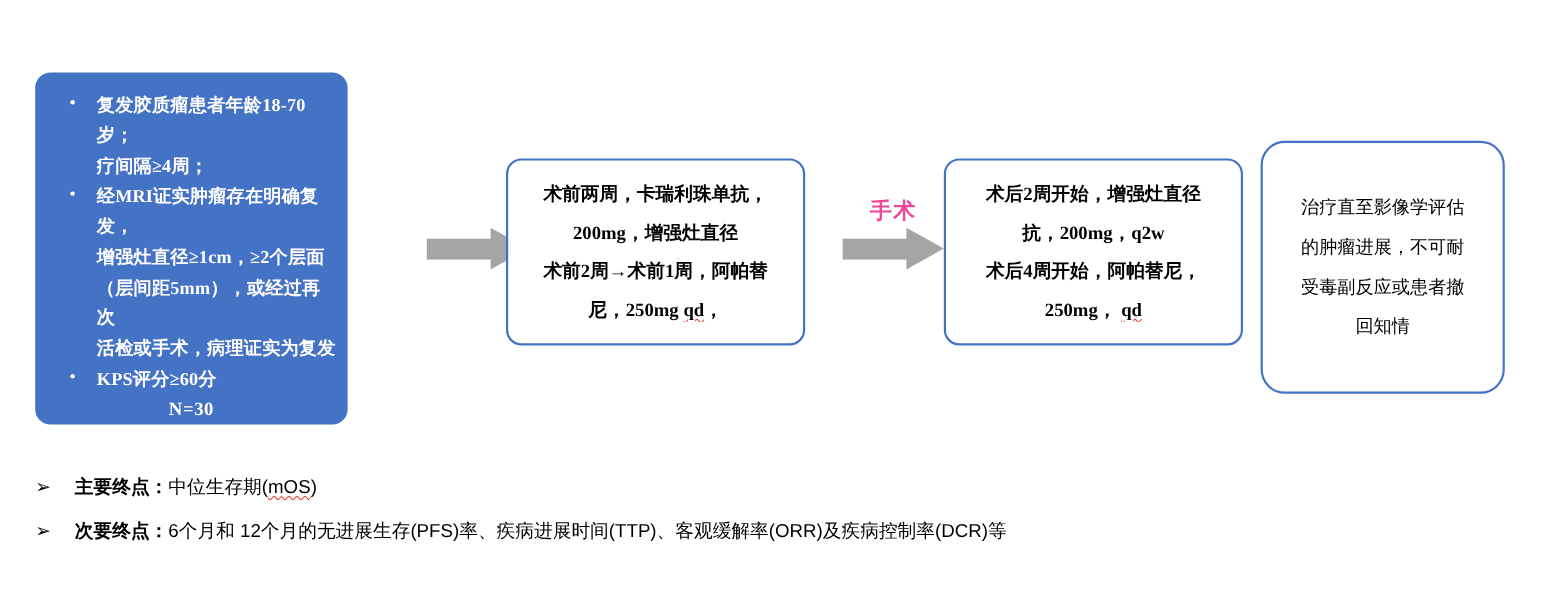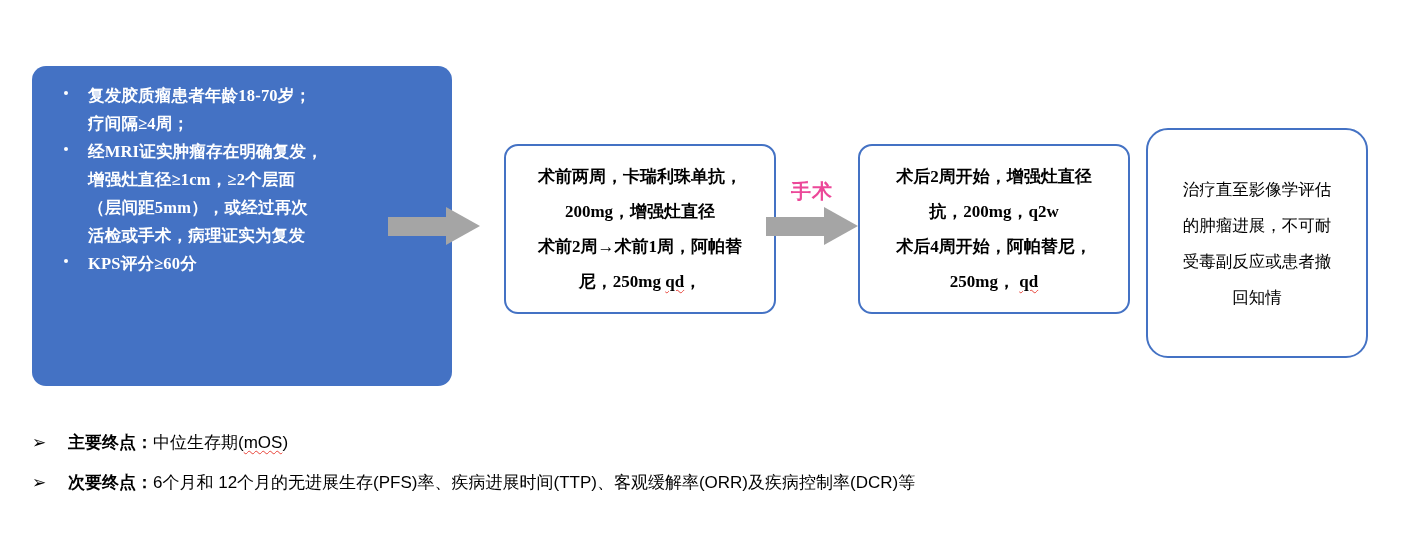--- a/index.html
+++ b/index.html
@@ -7,21 +7,21 @@
     width:1412px;height:542px;
     background:#ffffff;
     font-family:"Liberation Sans", sans-serif;
     position:relative;
     overflow:hidden;
   }
   .canvas{position:absolute;left:0;top:0;width:1412px;height:542px;}
 
   
   .elig-box{
-    position:absolute;left:32px;top:66px;width:420px;height:320px;
+    position:absolute;left:32px;top:66px;width:284px;height:320px;
     background:#4472C4;
     border-radius:14px;
     box-sizing:border-box;
     padding:16px 10px 10px 10px;
   }
   .elig-list{
     list-style:none;margin:0;padding:0;
   }
   .elig-item{
     position:relative;
@@ -65,21 +65,21 @@
     font-family:"Liberation Serif", serif;
     font-weight:bold;
     font-size:17px;
     line-height:35px;
     color:#000000;
     padding:0 6px;
     box-sizing:border-box;
   }
   .tbox .tlines div{white-space:nowrap;}
 
-  #box-preop{left:504px;top:144px;width:272px;height:170px;border-radius:14px;}
+  #box-preop{left:460px;top:144px;width:272px;height:170px;border-radius:14px;}
   #box-postop{left:858px;top:144px;width:272px;height:170px;border-radius:14px;}
 
   #box-until{
     left:1146px;top:128px;width:222px;height:230px;border-radius:22px;
   }
   #box-until .tlines{
     font-family:"Liberation Sans", sans-serif;
     font-weight:normal;
     font-size:16.5px;
     line-height:36px;
@@ -164,20 +164,21 @@
         <span>（层间距5mm），或经过再次</span>
       </div>
       <div class="elig-item">
         <span>活检或手术，病理证实为复发</span>
       </div>
       <div class="elig-item">
         <span class="dot"></span>
         <span>KPS评分≥60分</span>
       </div>
     </div>
+    <div class="elig-n">N=30</div>
   </div>
 
   <div class="arrow-wrap" id="arrow-1">
     <div class="shaft"></div>
     <div class="head"></div>
   </div>
 
   <div class="tbox" id="box-preop">
     <div class="tlines">
       <div>术前两周，卡瑞利珠单抗，</div>

